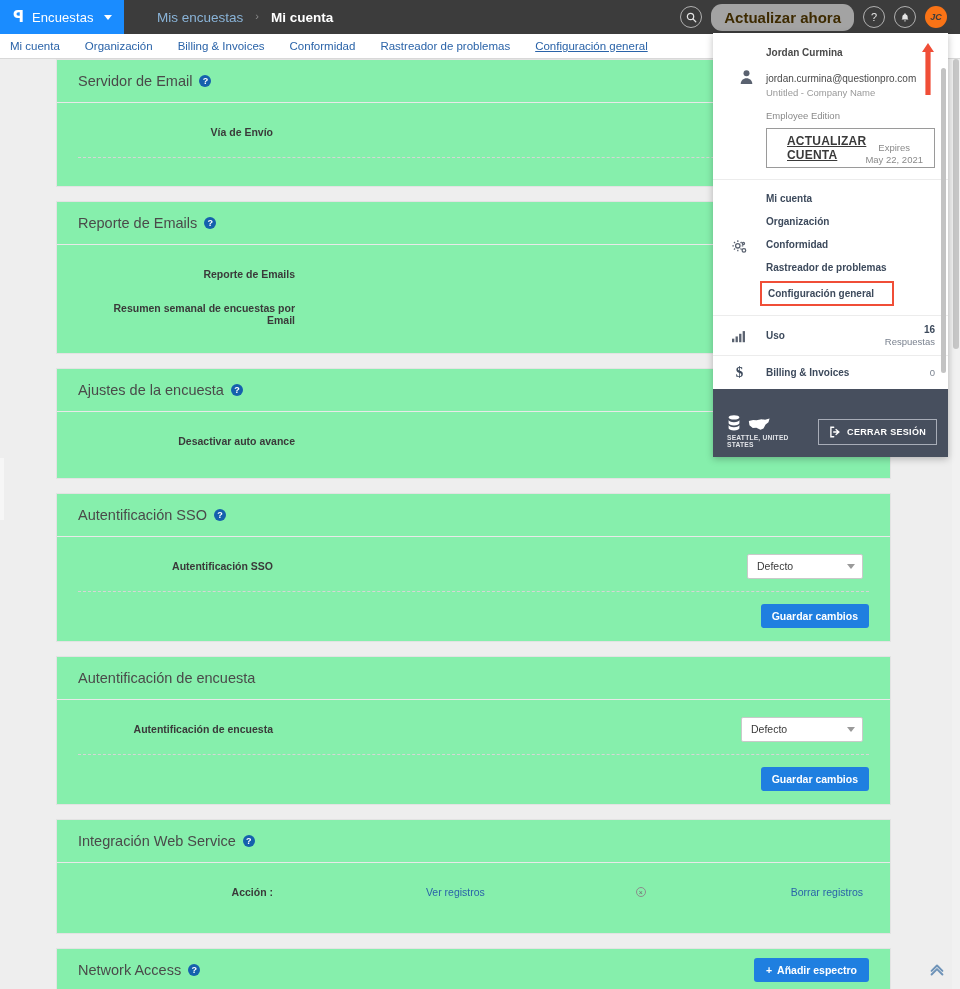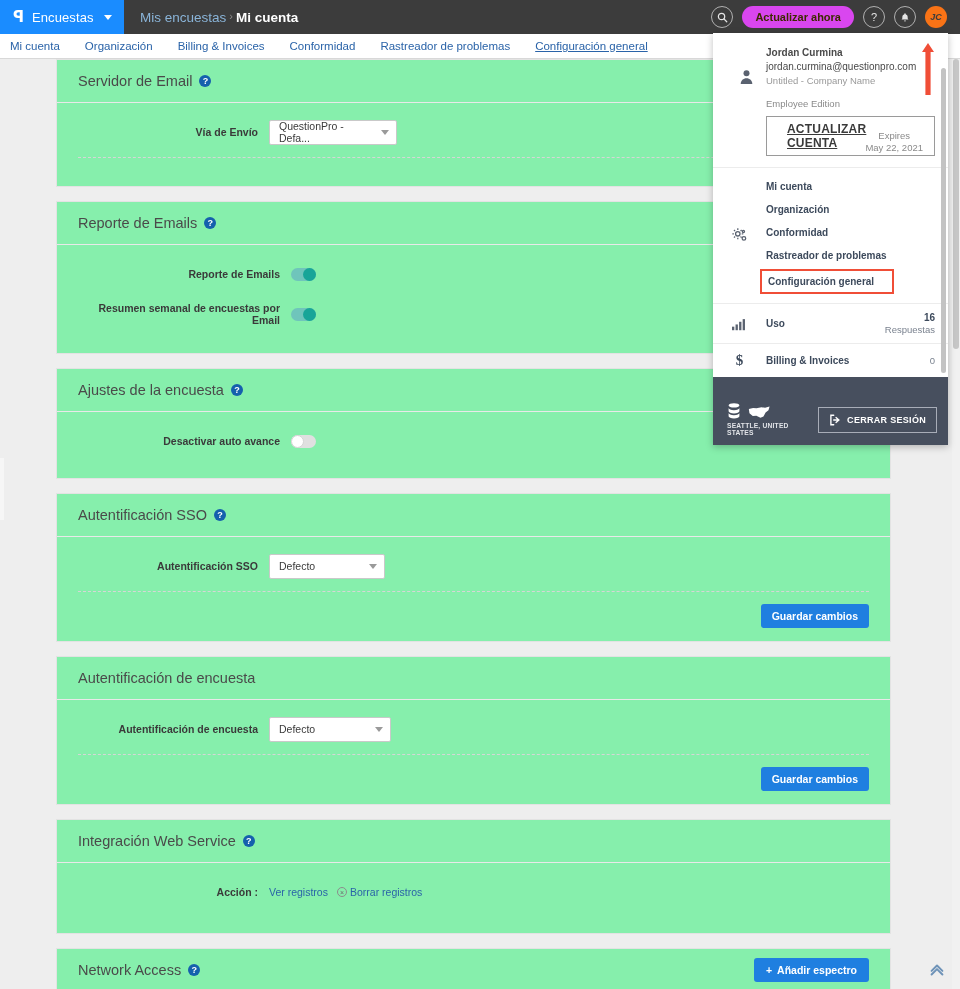--- a/index.html
+++ b/index.html
@@ -27,36 +27,36 @@
     color: #ffffff; font-size: 15px; font-weight: bold;
     font-family: "DejaVu Sans", sans-serif; line-height: 1;
     transform: scaleX(-1);
   }
   .brand-label { color: #ffffff; font-size: 13px; letter-spacing: .1px; }
   .caret-down {
     width: 0; height: 0; border-left: 4px solid transparent;
     border-right: 4px solid transparent; border-top: 5px solid #ffffff;
     margin-left: 2px;
   }
-  .breadcrumb { display: flex; gap: 3px; padding-left: 16px; }
+  .breadcrumb { display: flex; gap: 12px; padding-left: 33px; }
   .bc-link { color: #8ab4d8; font-size: 13.5px; }
   .bc-sep { color: #8d8d8d; font-size: 11px; }
   .bc-current { color: #ffffff; font-size: 13.5px; font-weight: 600; }
 
   .topbar-right {
     margin-left: auto; display: flex; align-items: center; gap: 9px;
     padding-right: 13px;
   }
   .circ-btn {
     width: 22px; height: 22px; border-radius: 50%;
     border: 1.3px solid #b0b0b0; display: flex; align-items: center;
     justify-content: center; color: #e4e4e4; font-size: 11px;
   }
   .upgrade-btn {
-    background: #d946ef; color: #3d2a00; font-size: 11px; font-weight: bold;
+    background: #a3a3a3; color: #3d2a00; font-size: 15px; font-weight: bold;
     border-radius: 11px; padding: 5px 13px; white-space: nowrap;
   }
   .avatar-btn {
     width: 22px; height: 22px; border-radius: 50%; background: #f97316;
     color: #3c3c3c; font-size: 9px; font-weight: bold;
     display: flex; align-items: center; justify-content: center;
     font-style: italic;
   }
 
   
@@ -89,22 +89,23 @@
   }
   .help-icon {
     width: 12px; height: 12px; border-radius: 50%; background: #1560ad;
     color: #ffffff; font-size: 9px; font-weight: bold;
     display: inline-flex; align-items: center; justify-content: center;
     line-height: 1;
   }
   .card-body { padding: 14px 0 0 0; }
 
   .row {
-    display: flex; align-items: center; padding: 0 12px; min-height: 30px;
+    display: flex; align-items: center; padding: 0 27px; min-height: 30px;
     margin-bottom: 10px;
+    justify-content: space-between;
   }
   .row-label {
     font-size: 10.5px; color: #3a3a3a; font-weight: bold;
     text-align: right; padding-right: 11px; flex-shrink: 0;
   }
   .lbl-w-200 { width: 200px; }
   .lbl-w-230 { width: 222px; }
 
   .select-box {
     border: 1px solid #c9c9c9; background: #ffffff; height: 25px;
@@ -156,21 +157,21 @@
 
   
   .dropdown {
     position: absolute; top: 33px; right: 12px; width: 235px;
     background: #ffffff; z-index: 40;
     box-shadow: 0 2px 7px rgba(0,0,0,.25);
   }
   .dd-profile { display: flex; padding: 14px 13px 11px 13px; position: relative; }
   .dd-user-icon { width: 40px; flex-shrink: 0; display: flex; justify-content: center; padding-top: 22px; }
   .dd-prof-right { flex: 1; }
-  .dd-name { font-size: 10px; font-weight: bold; color: #4a4a4a; margin-bottom: 3px; }
+  .dd-name { font-size: 10px; font-weight: bold; color: #4a4a4a; margin-bottom: 15px; }
   .dd-email { font-size: 10px; color: #4a4a4a; margin-bottom: 3px; }
   .dd-company { font-size: 9.5px; color: #999999; margin-bottom: 12px; }
   .dd-edition { font-size: 9.5px; color: #8a8a8a; margin-bottom: 7px; }
   .dd-upgrade {
     border: 1px solid #9a9a9a; font-size: 12px; font-weight: bold;
     color: #3a3a3a; padding: 5px 20px; display: inline-block; letter-spacing: .2px; text-decoration: underline;
   }
   .dd-expires {
     position: absolute; right: 25px; bottom: 13px; text-align: center;
     font-size: 9.5px; color: #8a8a8a; line-height: 1.25;

